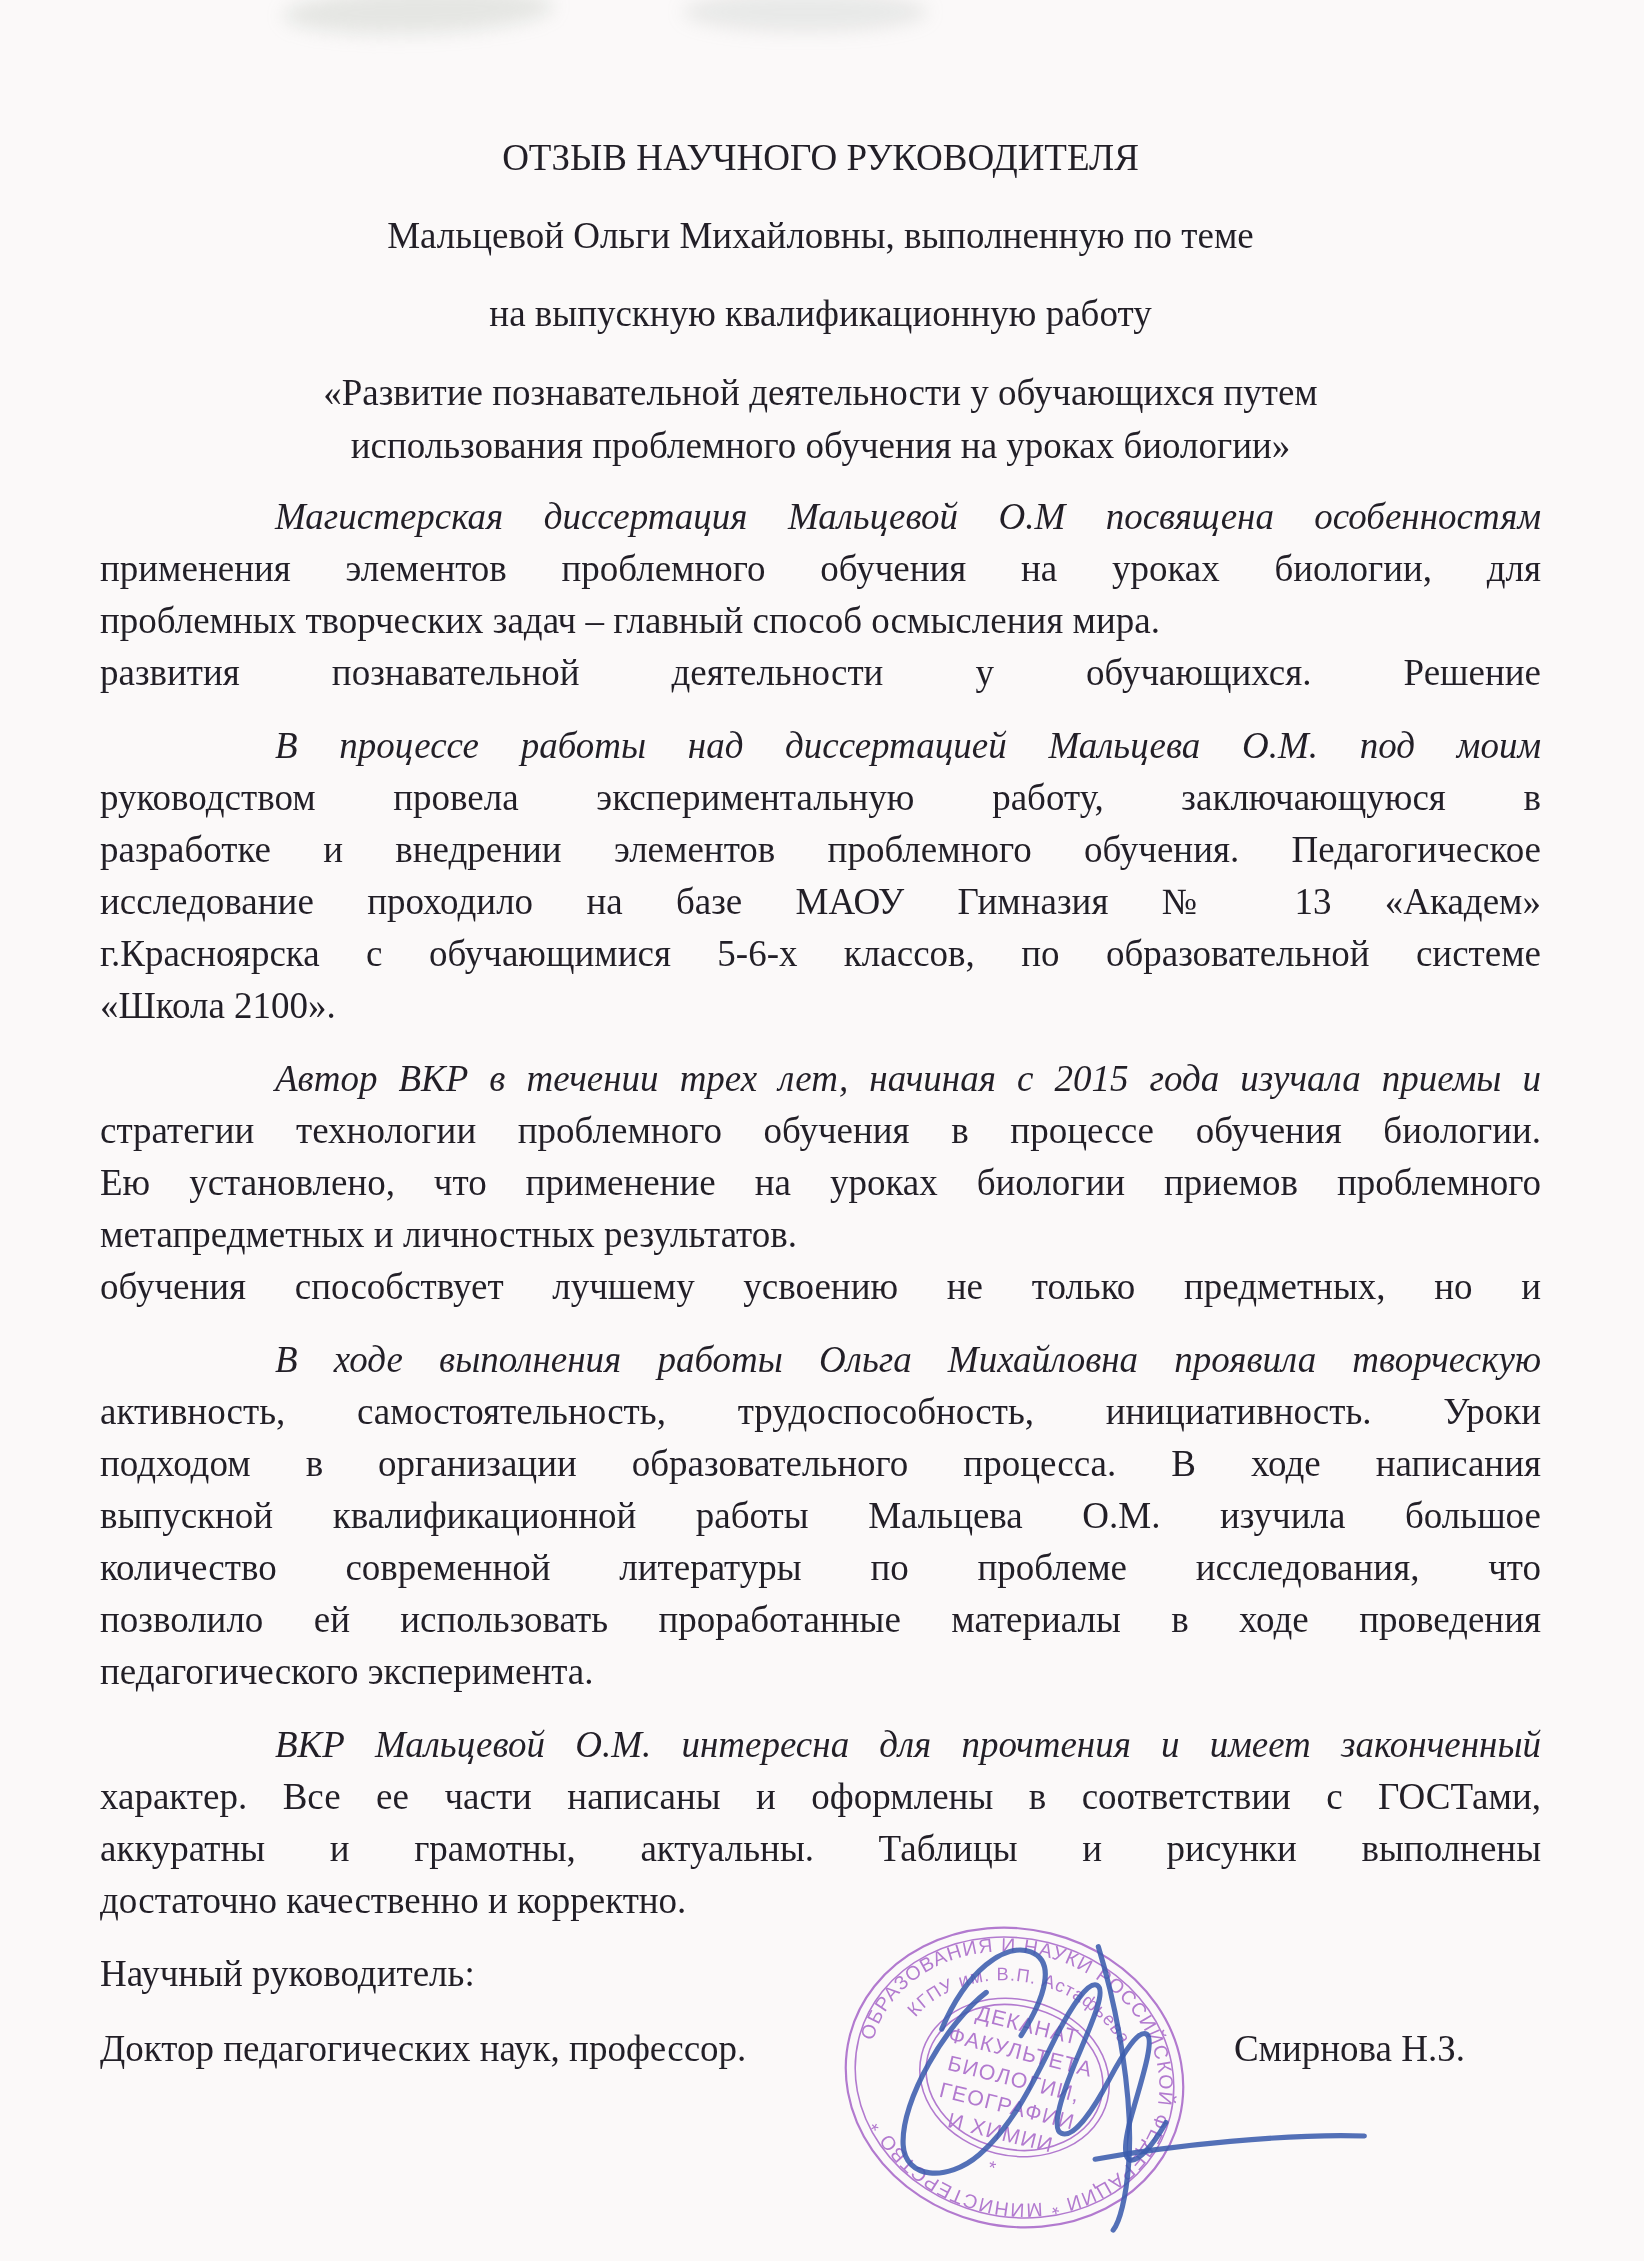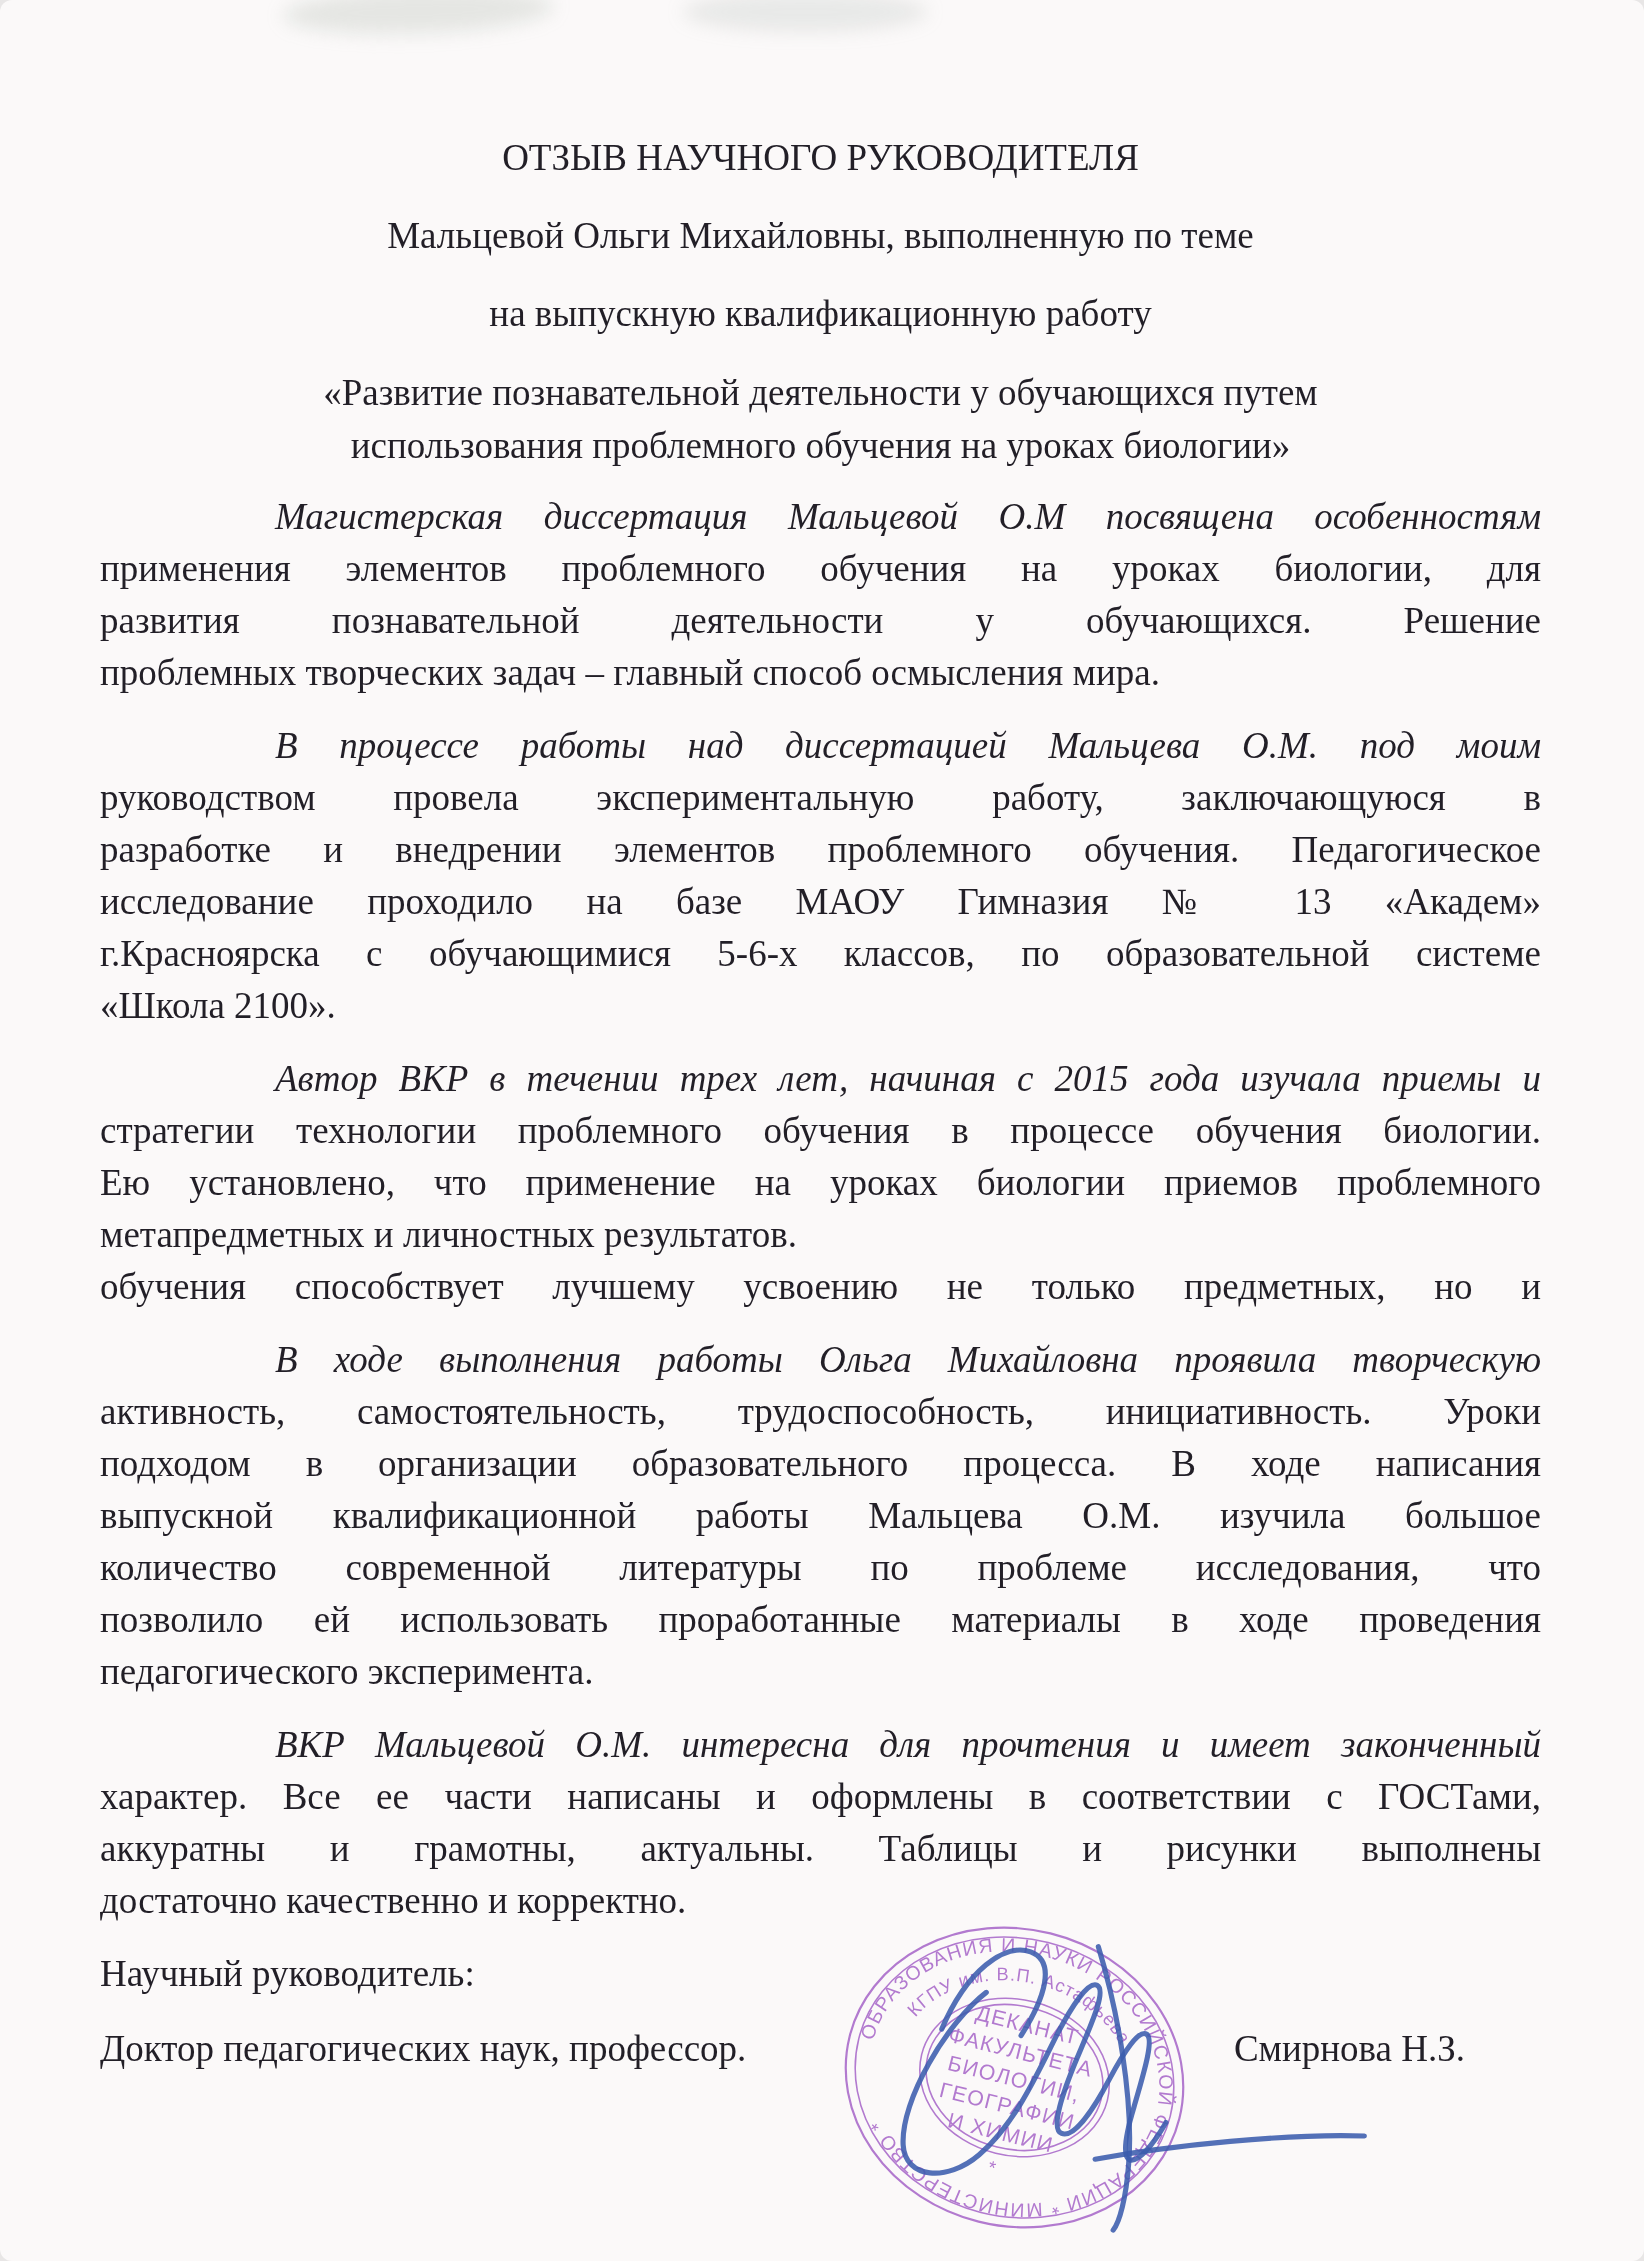--- a/index.html
+++ b/index.html
@@ -10,21 +10,20 @@
     --sig: #3b5cad;
   }
   .page {
     position: relative;
     width: 1644px;
     height: 2261px;
     background: var(--bg);
     color: var(--text);
     font-family: "Liberation Serif", serif;
     overflow: hidden;
-    border-radius: 12px;
   }
   .content {
     position: absolute;
     left: 100px;
     top: 132px;
     width: 1441px;
   }
   .h-line {
     text-align: center;
     font-size: 37px;
@@ -130,22 +129,22 @@
     <div class="h-line">ОТЗЫВ НАУЧНОГО РУКОВОДИТЕЛЯ</div>
     <div class="h-line">Мальцевой Ольги Михайловны, выполненную по теме</div>
     <div class="h-line">на выпускную квалификационную работу</div>
     <div class="h-line theme">«Развитие познавательной деятельности у обучающихся путем</div>
     <div class="h-line theme-last">использования проблемного обучения на уроках биологии»</div>
 
     <div>
         <div class="para">
           <div class="line first">Магистерская диссертация Мальцевой О.М посвящена особенностям</div>
           <div class="line">применения элементов проблемного обучения на уроках биологии, для</div>
+          <div class="line last">проблемных творческих задач – главный способ осмысления мира.</div>
           <div class="line">развития познавательной деятельности у обучающихся. Решение</div>
-          <div class="line last">проблемных творческих задач – главный способ осмысления мира.</div>
         </div>
         <div class="para">
           <div class="line first">В процессе работы над диссертацией Мальцева О.М. под моим</div>
           <div class="line">руководством провела экспериментальную работу, заключающуюся в</div>
           <div class="line">разработке и внедрении элементов проблемного обучения. Педагогическое</div>
           <div class="line">исследование проходило на базе МАОУ Гимназия № 13 «Академ»</div>
           <div class="line">г.Красноярска с обучающимися 5-6-х классов, по образовательной системе</div>
           <div class="line last">«Школа 2100».</div>
         </div>
         <div class="para">

